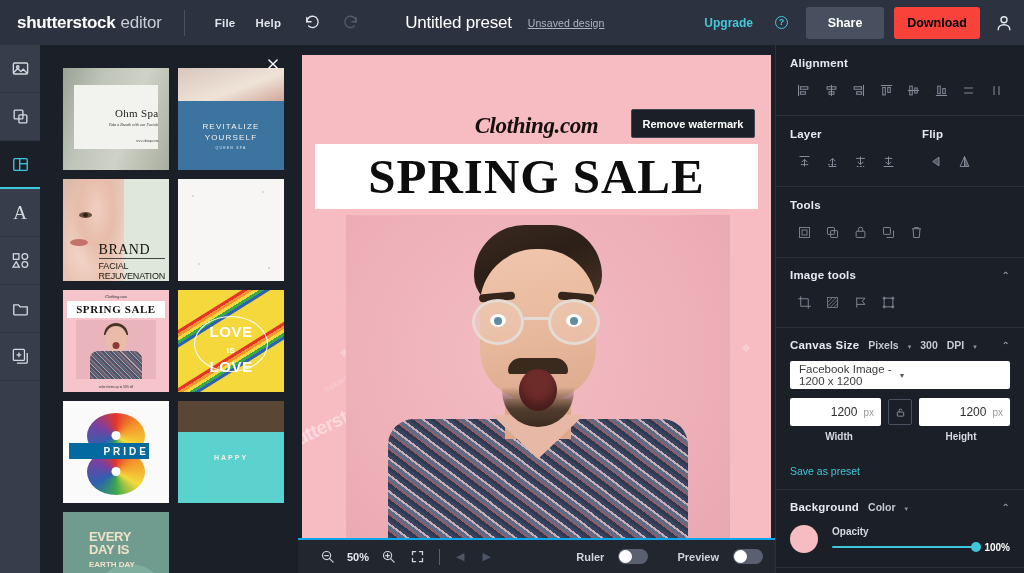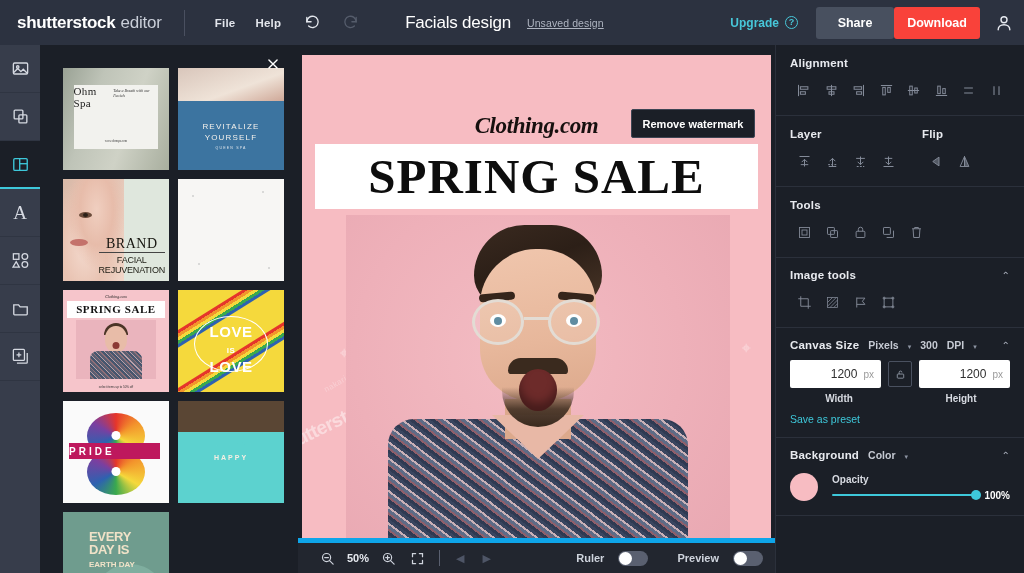--- a/index.html
+++ b/index.html
@@ -40,34 +40,35 @@
   }
   .doc-status {
     margin-left: 16px; color: #aeb4c0; font-size: 10.5px;
     text-decoration: underline; cursor: pointer; letter-spacing: .1px;
   }
   .topbar-right {
     margin-left: auto; display: flex; align-items: center; gap: 0px; padding-right: 10px;
   }
   .upgrade {
     color: #47c7d9; font-size: 12px; font-weight: bold; cursor: pointer;
-    display: flex; align-items: center; gap: 6px; margin-right: 18px;
+    display: flex; align-items: center; gap: 22px; margin-right: 18px;
   }
   .q-circle {
     width: 13px; height: 13px; border-radius: 50%;
     border: 1.3px solid #47c7d9; color: #47c7d9;
     font-size: 9px; line-height: 11px; text-align: center; font-weight: bold;
   }
   .btn-share {
     background: #48505f; color: #fff; font-size: 12.5px; font-weight: bold;
     border: none; border-radius: 3px; width: 78px; height: 32px; cursor: pointer;
   }
   .btn-download {
-    background: #f9423a; color: #ffffff; font-size: 12.5px; font-weight: bold;
+    background: #f9423a; color: #000000; font-size: 12.5px; font-weight: bold;
     border: none; border-radius: 3px; width: 86px; height: 32px; cursor: pointer;
+    margin-left: 10px;
   }
   .avatar-btn { margin-left: 14px; cursor: pointer; color: #e6e9ef; display:flex; }
 
   
   .rail {
     position: absolute; left: 0; top: 45px; width: 40px; height: 528px;
     background: #373d4b; z-index: 30;
   }
   .rail-item {
     position: relative; width: 40px; height: 48px;
@@ -100,21 +101,21 @@
   .thumb {
     width: 106px; height: 102px; overflow: hidden; position: relative;
     cursor: pointer; background: #ddd;
   }
   .thumb > .tinner { position: absolute; inset: 0; }
 
   
   .t-ohm { background: linear-gradient(110deg,#9aa295 0%,#bfc4b8 30%,#cfd2c6 60%,#a8ae9e 100%); }
   .t-ohm .card {
     position:absolute; left:10%; top:17%; width:80%; height:62%;
-    background:#f2f2ee; display:flex; flex-direction:row; align-items:flex-start; justify-content:center;
+    background:#f2f2ee; display:flex; flex-direction:column; align-items:flex-end; justify-content:center;
   }
   .t-ohm .l1 { font-family:"Liberation Serif",serif; font-size:11px; color:#1d1d1d; letter-spacing:.3px;}
   .t-ohm .l2 { font-family:"Liberation Serif",serif; font-style:italic; font-size:4px; color:#333; margin-top:3px;}
   .t-ohm .l3 { font-family:"Liberation Serif",serif; font-size:3px; color:#444; position:absolute; bottom:6px;}
 
   .t-rev { background:#be185d; }
   .t-rev .top { position:absolute; left:0; top:0; width:100%; height:32%;
      background:linear-gradient(160deg,#d9c6bb,#efe3d8 60%,#cfa898); }
   .t-rev .bot { position:absolute; left:0; top:32%; width:100%; height:68%; background:#3c74a0;
      display:flex; flex-direction:column; align-items:center; justify-content:center; gap:3px;}
@@ -125,21 +126,21 @@
   .t-brand .face {
      position:absolute; left:0; top:0; width:58%; height:100%;
      background:
        radial-gradient(ellipse at 55% 30%, #f0cfc0 0%, #e7bcaa 35%, transparent 60%),
        radial-gradient(ellipse at 35% 70%, #f3d9cd 0%, #e9c3b2 40%, transparent 70%),
        linear-gradient(120deg,#d9b9a8,#f1d6c8);
   }
   .t-brand .eye { position:absolute; width:13px; height:6px; border-radius:50%; background:#6b4b3a; left:16px; top:33px;}
   .t-brand .eye::after{content:"";position:absolute;left:4px;top:1px;width:5px;height:4px;border-radius:50%;background:#2b2018;}
   .t-brand .lips { position:absolute; left:7px; top:60px; width:18px; height:7px; border-radius:50%; background:#c4726b;}
-  .t-brand .txt { position:absolute; right:4px; bottom:6px; text-align:center; }
+  .t-brand .txt { position:absolute; right:4px; bottom:0; text-align:left; }
   .t-brand .b1 { font-family:"Liberation Serif",serif; font-size:14px; color:#15150f; letter-spacing:.5px; line-height:15px;}
   .t-brand .bline{height:1px;background:#444;margin:1px 0 2px;}
   .t-brand .b2 { font-family:"Liberation Sans",sans-serif; font-size:9px; color:#1b1b12; line-height:10px; letter-spacing:-.2px;}
 
   .t-spad { background:#f7f6f4; }
   .t-spad .brush { position:absolute; left:14%; top:22%; width:72%; height:56%;
      background:linear-gradient(100deg,#d4667f,#c0506c 45%,#cf6a86); border-radius:2px;
      box-shadow: inset 0 0 10px rgba(0,0,0,.12);
      display:flex; flex-direction:column; align-items:center; justify-content:center;}
   .t-spad .s1 { font-family:"Liberation Serif",serif; font-style:italic; font-size:8px; color:#fff; }
@@ -185,22 +186,22 @@
   .t-love .txt{position:absolute;width:100%;top:34px;text-align:center;color:#fff;
      font-weight:bold;font-size:15px;line-height:16px;letter-spacing:.5px;}
   .t-love .is{font-size:8px;}
 
   .t-pride { background:#fafafa; }
   .t-pride .ring{position:absolute;left:50%;transform:translateX(-50%);border-radius:50%;
      background:conic-gradient(#e5352b,#f3952c,#f5d93c,#3aa94e,#2d62b0,#7b3fa0,#e5352b);}
   .t-pride .r-top{top:12px;width:58px;height:46px;}
   .t-pride .r-bot{top:48px;width:58px;height:46px;}
   .t-pride .hole{position:absolute;left:50%;transform:translateX(-50%);width:9px;height:9px;border-radius:50%;background:#fff;}
-  .t-pride .bar{position:absolute;left:6px;top:42px;width:91px;height:16px;background:#be185d;
-     display:flex;align-items:center;justify-content:flex-start;}
+  .t-pride .bar{position:absolute;left:6px;top:42px;width:80px;height:16px;background:#0369a1;
+     display:flex;align-items:center;justify-content:flex-end;}
   .t-pride .bar span{color:#fff;font-weight:bold;font-size:10px;letter-spacing:3px;}
 
   .t-easter { background:#5cd2cf; }
   .t-easter .top{position:absolute;left:0;top:0;width:100%;height:40%;background:#5a4634;}
   .t-easter .splash{position:absolute;left:0;top:30%;width:100%;height:18%;
      background:radial-gradient(ellipse at 18% 0,#5cd2cf 55%,transparent 56%),
                 radial-gradient(ellipse at 48% 10%,#5cd2cf 50%,transparent 51%),
                 radial-gradient(ellipse at 78% 0,#5cd2cf 55%,transparent 56%);}
   .t-easter .happy{position:absolute;width:100%;top:52%;text-align:center;color:#f5efe3;
      font-size:7px;letter-spacing:2px;font-weight:bold;}
@@ -322,21 +323,21 @@
     position:absolute; left:333px; top:64px; width:124px; height:29px;
     background:#1b1f27; border:1px solid #3e4554; border-radius:2px;
     display:flex; align-items:center; justify-content:center;
     color:#ffffff; font-size:11px; font-weight:bold; cursor:pointer; z-index:12;
   }
 
   
   .bottombar {
     position:absolute; left:298px; top:538px; width:477px; height:35px;
     background:#22262f; display:flex; align-items:center; padding-left:22px;
-    border-top:5px solid #0ea5e9;
+    border-top:2px solid #0ea5e9;
   }
   .zoom-ic { color:#cfd4dd; cursor:pointer; display:flex; }
   .zoom-val { color:#e6e9ef; font-size:11px; font-weight:bold; margin:0 12px; }
   .bsep { width:1px; height:16px; background:#5a6070; margin:0 12px 0 14px; }
   .chev { color:#4e5566; font-size:11px; cursor:pointer; padding:0 4px; }
   .toggles { margin-left:auto; display:flex; align-items:center; gap:14px; padding-right:12px; }
   .tg-label { color:#cfd4dd; font-size:11px; font-weight:bold; }
   .tg {
     width:30px; height:15px; border-radius:8px; background:#5a6070; position:relative; cursor:pointer;
   }
@@ -381,21 +382,21 @@
     cursor:text;
   }
   .num-field .v { color:#2f2f2f; font-size:12px; }
   .num-field .u { color:#9a9a9a; font-size:10px; }
   .lock-btn {
     width:24px; height:26px; border:1px solid #4a5160; border-radius:2px;
     display:flex; align-items:center; justify-content:center; color:#9aa1af; cursor:pointer;
   }
   .size-labels { display:flex; margin:5px 14px 8px; }
   .size-labels div { flex:1; text-align:center; color:#d7dae1; font-size:10px; font-weight:bold; }
-  .preset-link { margin:9px 14px 12px; color:#3ec8da; font-size:10.5px; cursor:pointer; }
+  .preset-link { margin:23px 14px 12px; color:#3ec8da; font-size:10.5px; cursor:pointer; }
   .bg-row { display:flex; align-items:center; margin:12px 14px 14px; gap:14px; }
   .swatch {
     width:28px; height:28px; border-radius:50%; background:#f7bcc2; cursor:pointer; flex:none;
   }
   .op-wrap { flex:1; }
   .op-label { color:#d7dae1; font-size:10px; font-weight:bold; margin-bottom:5px; }
   .op-track-row { display:flex; align-items:center; gap:7px; }
   .op-track {
     flex:1; height:2px; background:#3ec8da; position:relative; border-radius:2px; cursor:pointer;
   }
@@ -423,21 +424,21 @@
         <path d="M4 5v6h6"></path>
           <path d="M4 11a8 8 0 1 1 2.5 6"></path>
       </svg>
     </div>
     <div class="icon-btn disabled" style="margin-left:8px;">
       <svg width="17" height="17" viewBox="0 0 24 24" fill="none" stroke="currentColor" stroke-width="1.9" stroke-linecap="round">
         <path d="M20 5v6h-6"></path>
           <path d="M20 11a8 8 0 1 0-2.5 6"></path>
       </svg>
     </div>
-    <div class="doc-title">Facials design</div>
+    <div class="doc-title">Untitled preset</div>
     <div class="doc-status">Unsaved design</div>
 
     <div class="topbar-right">
       <div class="upgrade">
         <span>Upgrade</span>
         <span class="q-circle">?</span>
       </div>
       <button class="btn-share">Share</button>
       <button class="btn-download">Download</button>
       <div class="avatar-btn">
@@ -899,20 +900,24 @@
           <span class="rlabel" style="margin:0;">Canvas Size</span>
           <span class="mini-label">Pixels</span>
           <span class="mini-caret">▾</span>
           <span class="mini-label">300</span>
           <span class="mini-label">DPI</span>
           <span class="mini-caret">▾</span>
         </div>
         <div class="caret">⌃</div>
       </div>
 
+      <div class="select-box">
+        <span>Facebook Image - 1200 x 1200</span>
+        <span class="arr">▾</span>
+      </div>
 
       <div class="size-row">
         <div class="num-field">
           <span class="v">1200</span>
           <span class="u">px</span>
         </div>
         <div class="lock-btn">
           <svg width="11" height="11" viewBox="0 0 24 24" fill="none" stroke="currentColor" stroke-width="1.8">
               <rect x="5" y="11" width="14" height="9" rx="1.5"></rect>
               <path d="M9 11V7.5a3 3 0 0 1 6 0"></path>

